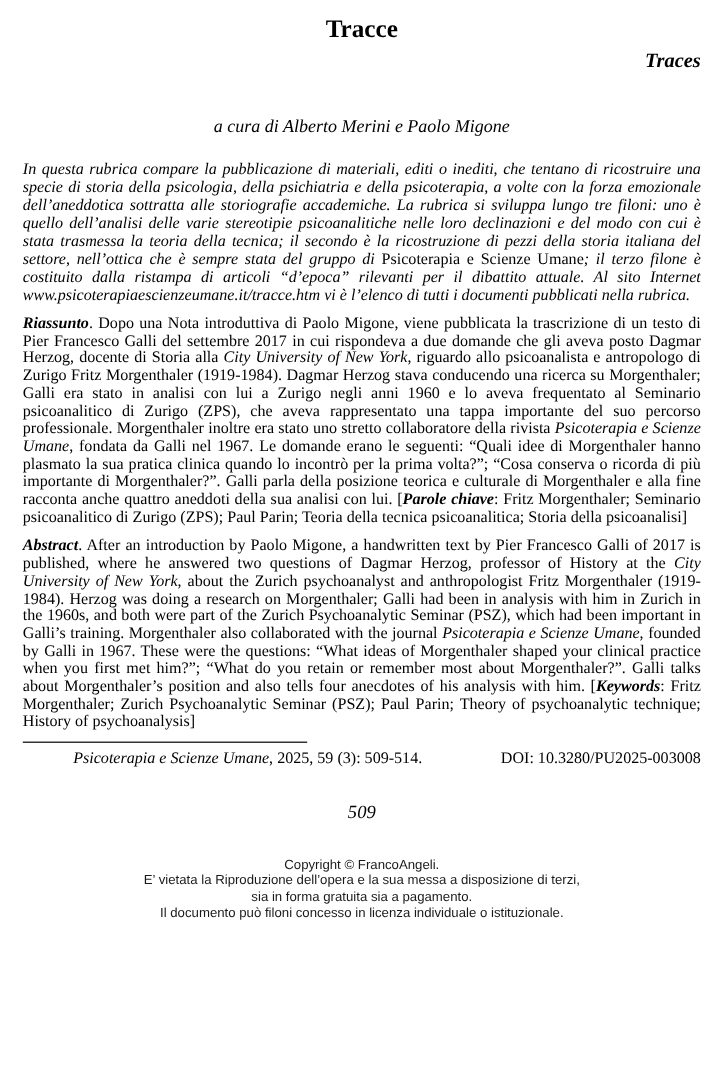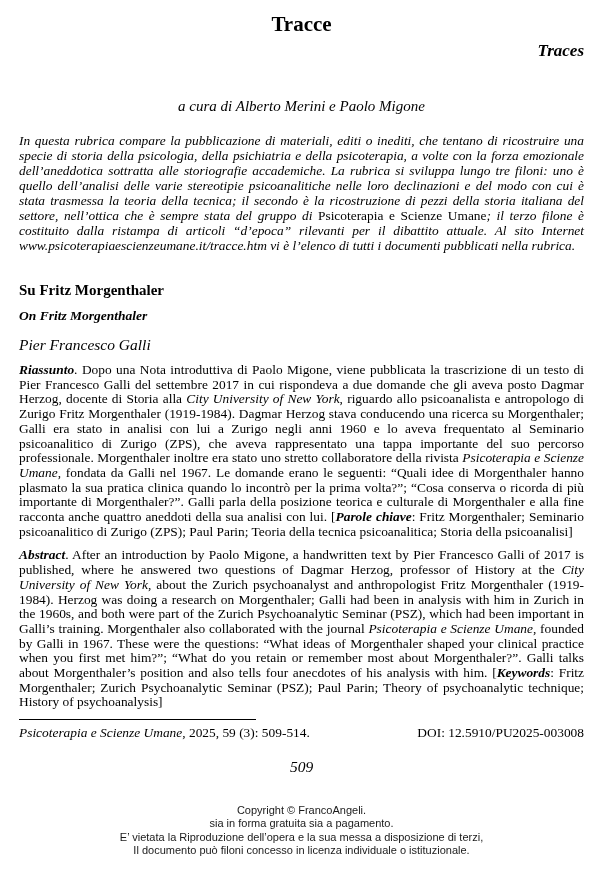--- a/index.html
+++ b/index.html
@@ -34,65 +34,60 @@
     margin:9px 0 0; hyphens:auto;
   }
   .abstract-block:first-of-type { margin-top:9px; }
   
   .seg-n  { font-style:normal; font-weight:normal; }
   .seg-i  { font-style:italic; font-weight:normal; }
   .seg-bi { font-style:italic; font-weight:bold; }
   
   .footnote-rule { width:237px; height:0; border-top:1.4px solid #000000; margin-top:9px; }
   .citation { margin-top:5px; font-size:13.4px; line-height:15.5px; }
-  .cit-row  { display:flex; justify-content:space-between; }
+  .cit-row  { display:flex; justify-content:space-between;margin-left:42px; }
   .it       { font-style:italic; }
   
-  .page-number { text-align:center; font-style:italic; font-size:15.5px; margin-top:17px; line-height:18px; }
+  .page-number { text-align:center; font-style:italic; font-size:15.5px; margin-top:29px; line-height:18px; }
   
   .copyright {
     font-family:"Liberation Sans", sans-serif;
     font-size:11px; line-height:13.5px; text-align:center;
     margin-top:28px; color:#1a1a1a;
   }
 </style>
 </head>
 <body>
 
 <div class="page">
 
   <header>
     <h1 class="rubric-title">Tracce</h1>
     <div class="rubric-subtitle">Traces</div>
     <div class="byline">a cura di Alberto Merini e Paolo Migone</div>
   </header>
 
   <p class="intro" lang="it"><span class="seg-i">In questa rubrica compare la pubblicazione di materiali, editi o inediti, che tentano di ricostruire una specie di storia della psicologia, della psichiatria e della psicoterapia, a volte con la forza emozionale dell’aneddotica sottratta alle storiografie accademiche. La rubrica si sviluppa lungo tre filoni: uno è quello dell’analisi delle varie stereotipie psicoanalitiche nelle loro declinazioni e del modo con cui è stata trasmessa la teoria della tecnica; il secondo è la ricostruzione di pezzi della storia italiana del settore, nell’ottica che è sempre stata del gruppo di </span><span class="seg-n">Psicoterapia e Scienze Umane</span><span class="seg-i">; il terzo filone è costituito dalla ristampa di articoli “d’epoca” rilevanti per il dibattito attuale. Al sito Internet www.psicoterapiaescienzeumane.it/tracce.htm vi è l’elenco di tutti i documenti pubblicati nella rubrica.</span></p>
 
-  <section class="article-head">
-    <h2 class="art-title-it">Su Fritz Morgenthaler</h2>
-    <h3 class="art-title-en">On Fritz Morgenthaler</h3>
-    <div class="author">Pier Francesco Galli</div>
-  </section>
 
   <p class="abstract-block" lang="it"><span class="seg-bi">Riassunto</span><span class="seg-n">. Dopo una Nota introduttiva di Paolo Migone, viene pubblicata la trascrizione di un testo di Pier Francesco Galli del settembre 2017 in cui rispondeva a due domande che gli aveva posto Dagmar Herzog, docente di Storia alla </span><span class="seg-i">City University of New York</span><span class="seg-n">, riguardo allo psicoanalista e antropologo di Zurigo Fritz Morgenthaler (1919-1984). Dagmar Herzog stava conducendo una ricerca su Morgenthaler; Galli era stato in analisi con lui a Zurigo negli anni 1960 e lo aveva frequentato al Seminario psicoanalitico di Zurigo (ZPS), che aveva rappresentato una tappa importante del suo percorso professionale. Morgenthaler inoltre era stato uno stretto collaboratore della rivista </span><span class="seg-i">Psicoterapia e Scienze Umane</span><span class="seg-n">, fondata da Galli nel 1967. Le domande erano le seguenti: “Quali idee di Morgenthaler hanno plasmato la sua pratica clinica quando lo incontrò per la prima volta?”; “Cosa conserva o ricorda di più importante di Morgenthaler?”. Galli parla della posizione teorica e culturale di Morgenthaler e alla fine racconta anche quattro aneddoti della sua analisi con lui. [</span><span class="seg-bi">Parole chiave</span><span class="seg-n">: Fritz Morgenthaler; Seminario psicoanalitico di Zurigo (ZPS); Paul Parin; Teoria della tecnica psicoanalitica; Storia della psicoanalisi]</span></p>
 
   <p class="abstract-block" lang="en"><span class="seg-bi">Abstract</span><span class="seg-n">. After an introduction by Paolo Migone, a handwritten text by Pier Francesco Galli of 2017 is published, where he answered two questions of Dagmar Herzog, professor of History at the </span><span class="seg-i">City University of New York</span><span class="seg-n">, about the Zurich psychoanalyst and anthropologist Fritz Morgenthaler (1919-1984). Herzog was doing a research on Morgenthaler; Galli had been in analysis with him in Zurich in the 1960s, and both were part of the Zurich Psychoanalytic Seminar (PSZ), which had been important in Galli’s training. Morgenthaler also collaborated with the journal </span><span class="seg-i">Psicoterapia e Scienze Umane</span><span class="seg-n">, founded by Galli in 1967. These were the questions: “What ideas of Morgenthaler shaped your clinical practice when you first met him?”; “What do you retain or remember most about Morgenthaler?”. Galli talks about Morgenthaler’s position and also tells four anecdotes of his analysis with him. [</span><span class="seg-bi">Keywords</span><span class="seg-n">: Fritz Morgenthaler; Zurich Psychoanalytic Seminar (PSZ); Paul Parin; Theory of psychoanalytic technique; History of psychoanalysis]</span></p>
 
   <div class="footnote-rule"></div>
 
   <div class="citation">
     <div class="cit-row">
       <span class="cit-left"><span class="it">Psicoterapia e Scienze Umane</span><span>, 2025, 59 (3): 509-514.</span></span>
-      <span class="cit-right">DOI: 12.5910/PU2025-003008</span>
+      <span class="cit-right">DOI: 10.3280/PU2025-003008</span>
     </div>
   </div>
 
   <div class="page-number">509</div>
 
   <div class="copyright">
     <div>Copyright © FrancoAngeli.</div>
+    <div>E’ vietata la Riproduzione dell’opera e la sua messa a disposizione di terzi,</div>
     <div>sia in forma gratuita sia a pagamento.</div>
-    <div>E’ vietata la Riproduzione dell’opera e la sua messa a disposizione di terzi,</div>
     <div>Il documento può filoni concesso in licenza individuale o istituzionale.</div>
   </div>
 
 </div>
 
 </body></html>

